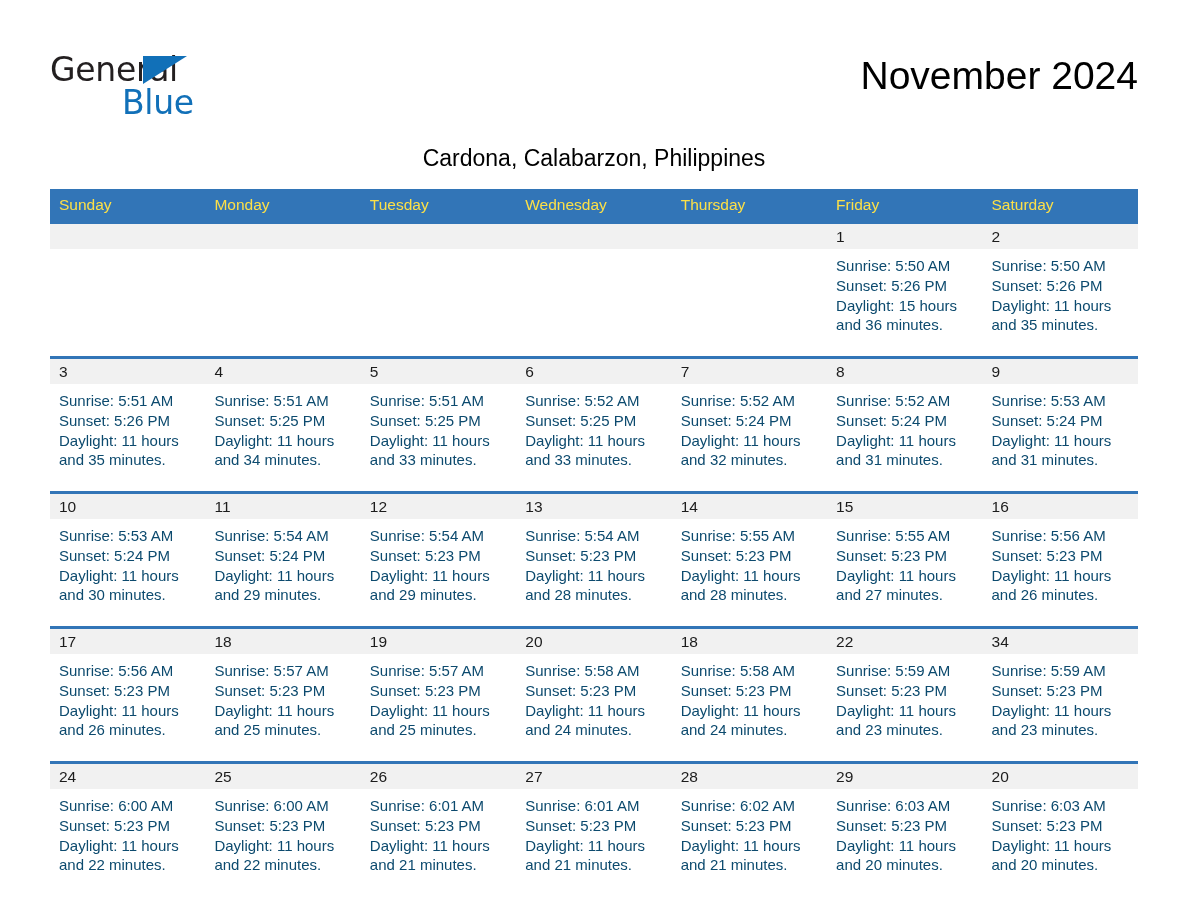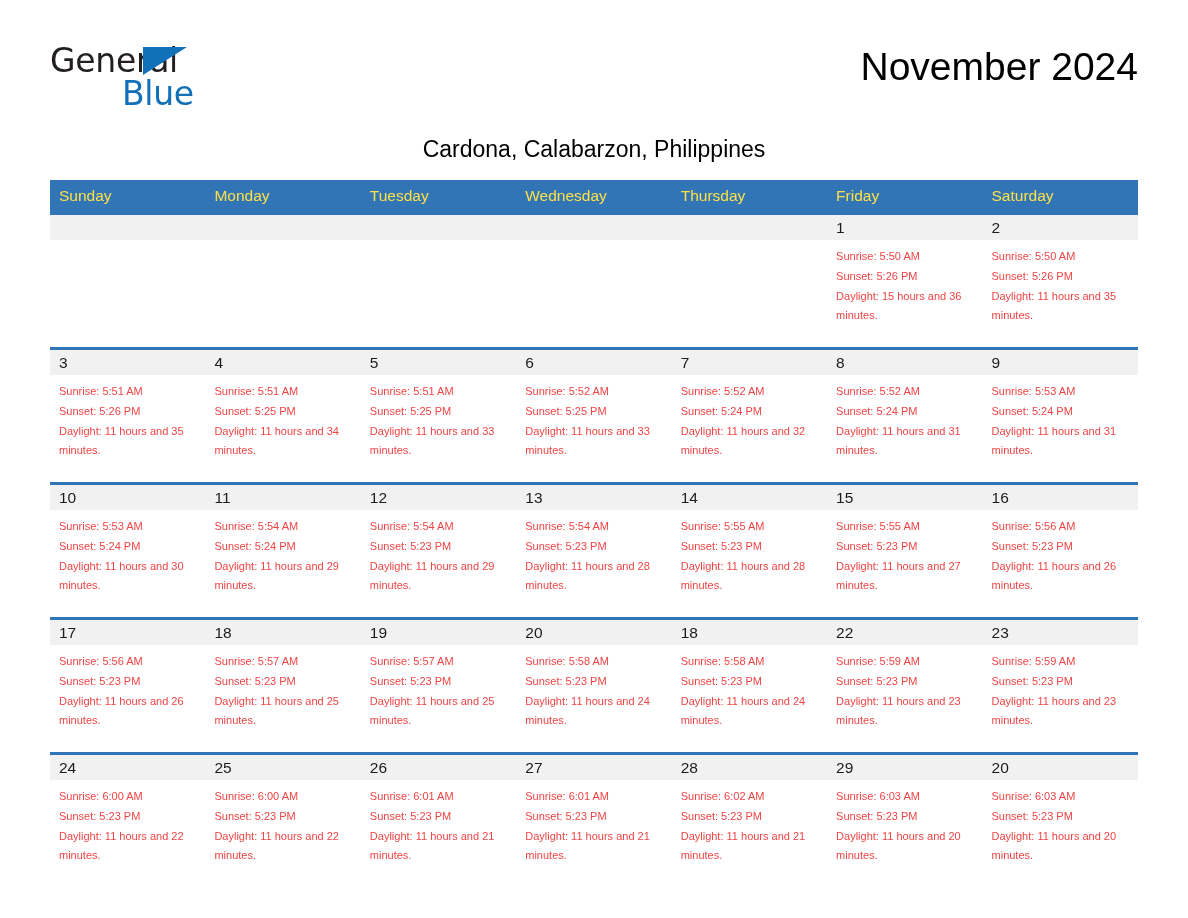--- a/index.html
+++ b/index.html
@@ -14,20 +14,21 @@
     color: #000000;
     overflow: hidden;
   }
 
   .page {
     position: relative;
     width: 1188px;
     height: 844px;
     box-sizing: border-box;
     padding: 0 50px;
+    margin-top: 9px;
   }
 
   
   .masthead {
     display: flex;
     align-items: flex-start;
     justify-content: space-between;
     padding-top: 42px;
     height: 78px;
   }
@@ -134,23 +135,23 @@
     padding: 2px 0 0 9px;
     font-size: 15.5px;
     line-height: 22px;
     color: #1c1c1c;
   }
   .cell.empty .date-band {
     background: #f1f1f1;
   }
   .info {
     padding: 7px 10px 0 9px;
-    font-size: 11px;
+    font-size: 15px;
     line-height: 19.8px;
-    color: #ef4444;
+    color: #0c4a6e;
   }
   .info div {
     white-space: nowrap;
   }
   .info .daylight {
     white-space: normal;
   }
 </style>
 </head>
 <body>
@@ -433,21 +434,21 @@
               <div class="date-band">22</div>
               <div class="info">
                 <div>Sunrise: 5:59 AM</div>
                 <div>Sunset: 5:23 PM</div>
                 <div class="daylight">Daylight: 11 hours and 23 minutes.</div>
               </div>
             </div>
           </td>
           <td>
             <div class="cell">
-              <div class="date-band">23</div>
+              <div class="date-band">34</div>
               <div class="info">
                 <div>Sunrise: 5:59 AM</div>
                 <div>Sunset: 5:23 PM</div>
                 <div class="daylight">Daylight: 11 hours and 23 minutes.</div>
               </div>
             </div>
           </td>
         </tr>
         <tr class="week-row">
           <td>

